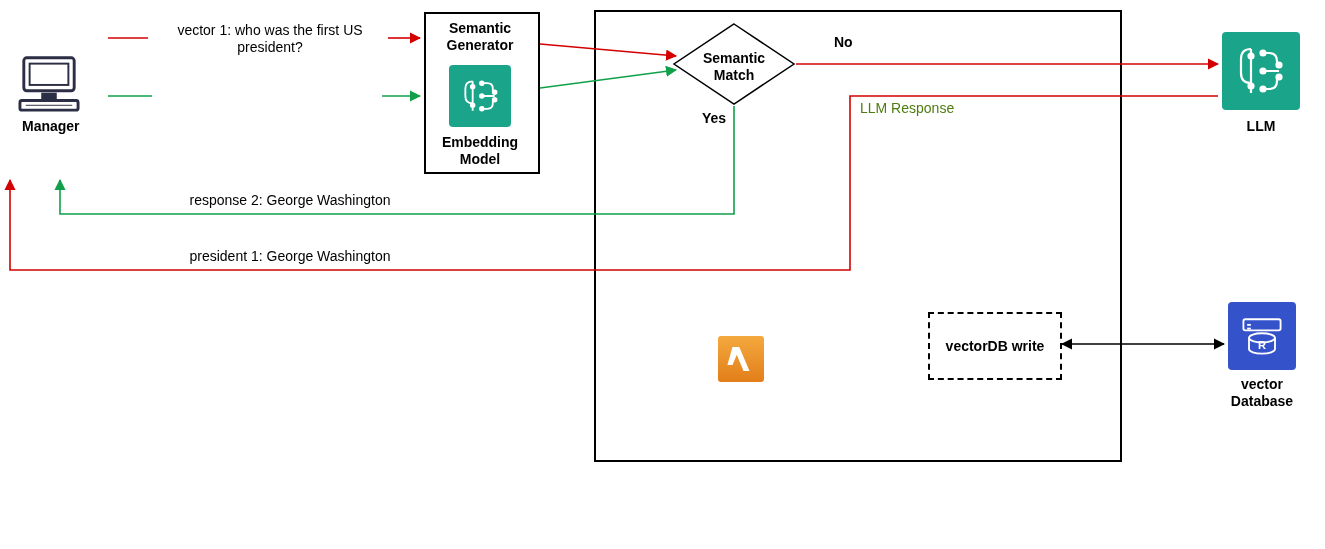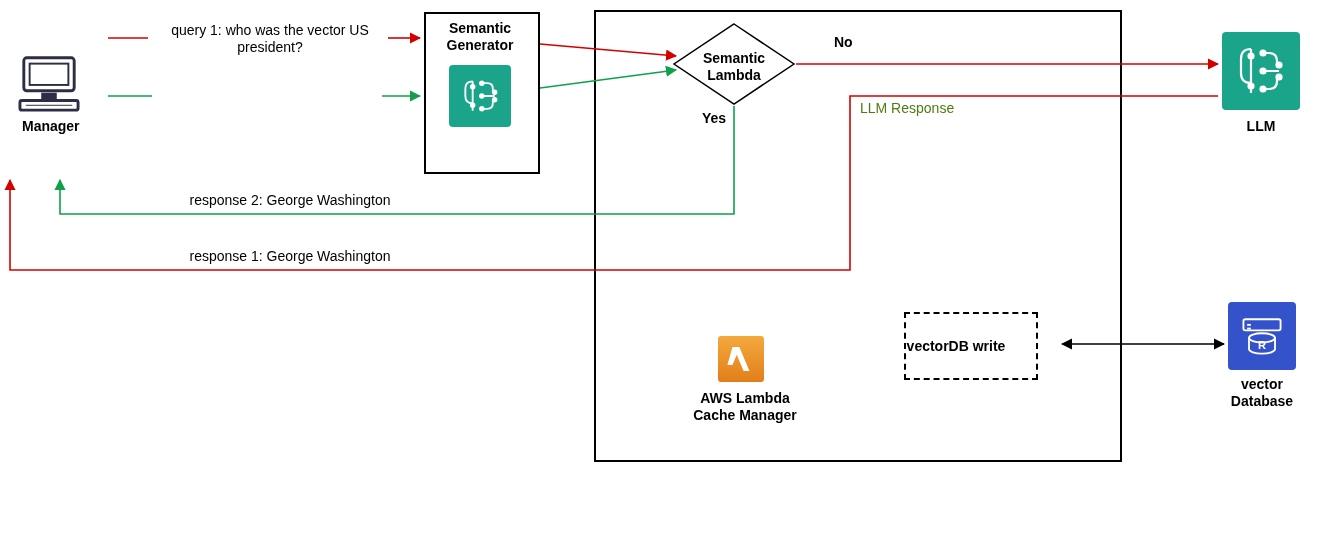--- a/index.html
+++ b/index.html
@@ -40,23 +40,23 @@
 
   
   .diamond { left: 674px; top: 24px; width: 120px; height: 80px; }
   .diamond svg { overflow: visible; }
   .diamond-text { left: 684px; top: 50px; width: 100px; }
   .no-label { left: 834px; top: 34px; }
   .yes-label { left: 702px; top: 110px; }
   .llm-resp-label { left: 860px; top: 100px; color:#4d7c0f; }
 
   
-  .vdbwrite-box { left: 904px; top: 312px; width: 130px; height: 64px;
+  .vdbwrite-box { left: 928px; top: 312px; width: 130px; height: 64px;
                   border: 2px dashed #000; display:flex; align-items:center;
-                  }
+                  justify-content:center; }
 
   
   .llm-icon { left: 1222px; top: 32px; width: 78px; height: 78px;
               background:#1aa58a; border-radius:4px; display:flex;
               align-items:center; justify-content:center; }
   .llm-label { left: 1240px; top: 118px; width: 42px; }
 
   
   .vdb-icon { left: 1228px; top: 302px; width: 68px; height: 68px;
               background:#3452c9; border-radius:4px; display:flex;
@@ -81,58 +81,58 @@
     <svg viewBox="0 0 64 64" width="62" height="62">
       <rect x="6" y="6" width="52" height="34" rx="3" fill="none" stroke="#2b2e44" stroke-width="3"></rect>
       <rect x="12" y="12" width="40" height="22" fill="none" stroke="#2b2e44" stroke-width="2"></rect>
       <rect x="24" y="42" width="16" height="8" fill="#2b2e44"></rect>
       <rect x="2" y="50" width="60" height="10" rx="2" fill="none" stroke="#2b2e44" stroke-width="3"></rect>
       <line x1="8" y1="55" x2="56" y2="55" stroke="#2b2e44" stroke-width="1"></line>
     </svg>
   </div>
   <div class="abs label bold client-label">Manager</div>
 
-  <div class="abs label q1">query 1: who was the vector US president?</div>
+  <div class="abs label q1">vector 1: who was the first US president?</div>
 
   <div class="abs embed-box"></div>
   <div class="abs label bold embed-title">Semantic Generator</div>
   <div class="abs embed-icon">
     <svg viewBox="0 0 48 48" width="44" height="44">
       <g stroke="#fff" stroke-width="2" fill="none">
         <path d="M16 8 v32 M16 8 q-8 0 -8 8 v8 q0 8 8 8"></path>
         <circle cx="16" cy="14" r="2" fill="#fff"></circle>
         <circle cx="16" cy="34" r="2" fill="#fff"></circle>
         <path d="M26 10 h6 q6 0 6 6 v4 M26 24 h14 M26 38 h6 q6 0 6 -6 v-4"></path>
         <circle cx="40" cy="20" r="2" fill="#fff"></circle>
         <circle cx="40" cy="28" r="2" fill="#fff"></circle>
         <circle cx="26" cy="10" r="2" fill="#fff"></circle>
         <circle cx="26" cy="24" r="2" fill="#fff"></circle>
         <circle cx="26" cy="38" r="2" fill="#fff"></circle>
       </g>
     </svg>
   </div>
+  <div class="abs label bold embed-model-label">Embedding Model</div>
 
   <div class="abs lambda-box"></div>
 
   <div class="abs diamond">
     <svg viewBox="0 0 120 80" width="120" height="80">
       <polygon points="60,0 120,40 60,80 0,40" fill="#fff" stroke="#000" stroke-width="1.5"></polygon>
     </svg>
   </div>
-  <div class="abs label bold diamond-text">Semantic Lambda</div>
+  <div class="abs label bold diamond-text">Semantic Match</div>
   <div class="abs bold no-label">No</div>
   <div class="abs bold yes-label">Yes</div>
   <div class="abs llm-resp-label">LLM Response</div>
 
   <div class="abs lambda-icon">
     <svg viewBox="0 0 40 40" width="34" height="34">
       <path d="M10 6 h8 l12 28 h-7 l-8 -19 -5 12 h-6 z" fill="#fff"></path>
     </svg>
   </div>
-  <div class="abs label bold lambda-label">AWS Lambda Cache Manager</div>
 
   <div class="abs vdbwrite-box">
     <span class="bold label" style="width:100px">vectorDB write</span>
   </div>
 
   <div class="abs llm-icon">
     <svg viewBox="0 0 60 60" width="60" height="60">
       <g stroke="#fff" stroke-width="2.2" fill="none">
         <path d="M20 8 v44 M20 8 q-10 0 -10 10 v14 q0 10 10 10"></path>
         <circle cx="20" cy="15" r="2.5" fill="#fff"></circle>
@@ -156,21 +156,21 @@
         <line x1="12" y1="20" x2="16" y2="20"></line>
         <ellipse cx="28" cy="30" rx="14" ry="5"></ellipse>
         <path d="M14 30 v12 a14 5 0 0 0 28 0 v-12"></path>
         <text x="28" y="42" text-anchor="middle" font-size="12" fill="#fff" stroke="none" font-weight="700">R</text>
       </g>
     </svg>
   </div>
   <div class="abs label bold vdb-label">vector Database</div>
 
   <div class="abs label r2">response 2: George Washington</div>
-  <div class="abs label r1">response 1: George Washington</div>
+  <div class="abs label r1">president 1: George Washington</div>
 
   <svg class="flow">
     <defs>
       <marker id="ar-red" viewBox="0 0 10 10" refX="9" refY="5" markerWidth="7" markerHeight="7" orient="auto-start-reverse">
         <path d="M0 0 L10 5 L0 10 z" fill="#d40000"></path>
       </marker>
       <marker id="ar-green" viewBox="0 0 10 10" refX="9" refY="5" markerWidth="7" markerHeight="7" orient="auto-start-reverse">
         <path d="M0 0 L10 5 L0 10 z" fill="#11a04a"></path>
       </marker>
       <marker id="ar-black" viewBox="0 0 10 10" refX="9" refY="5" markerWidth="7" markerHeight="7" orient="auto-start-reverse">

